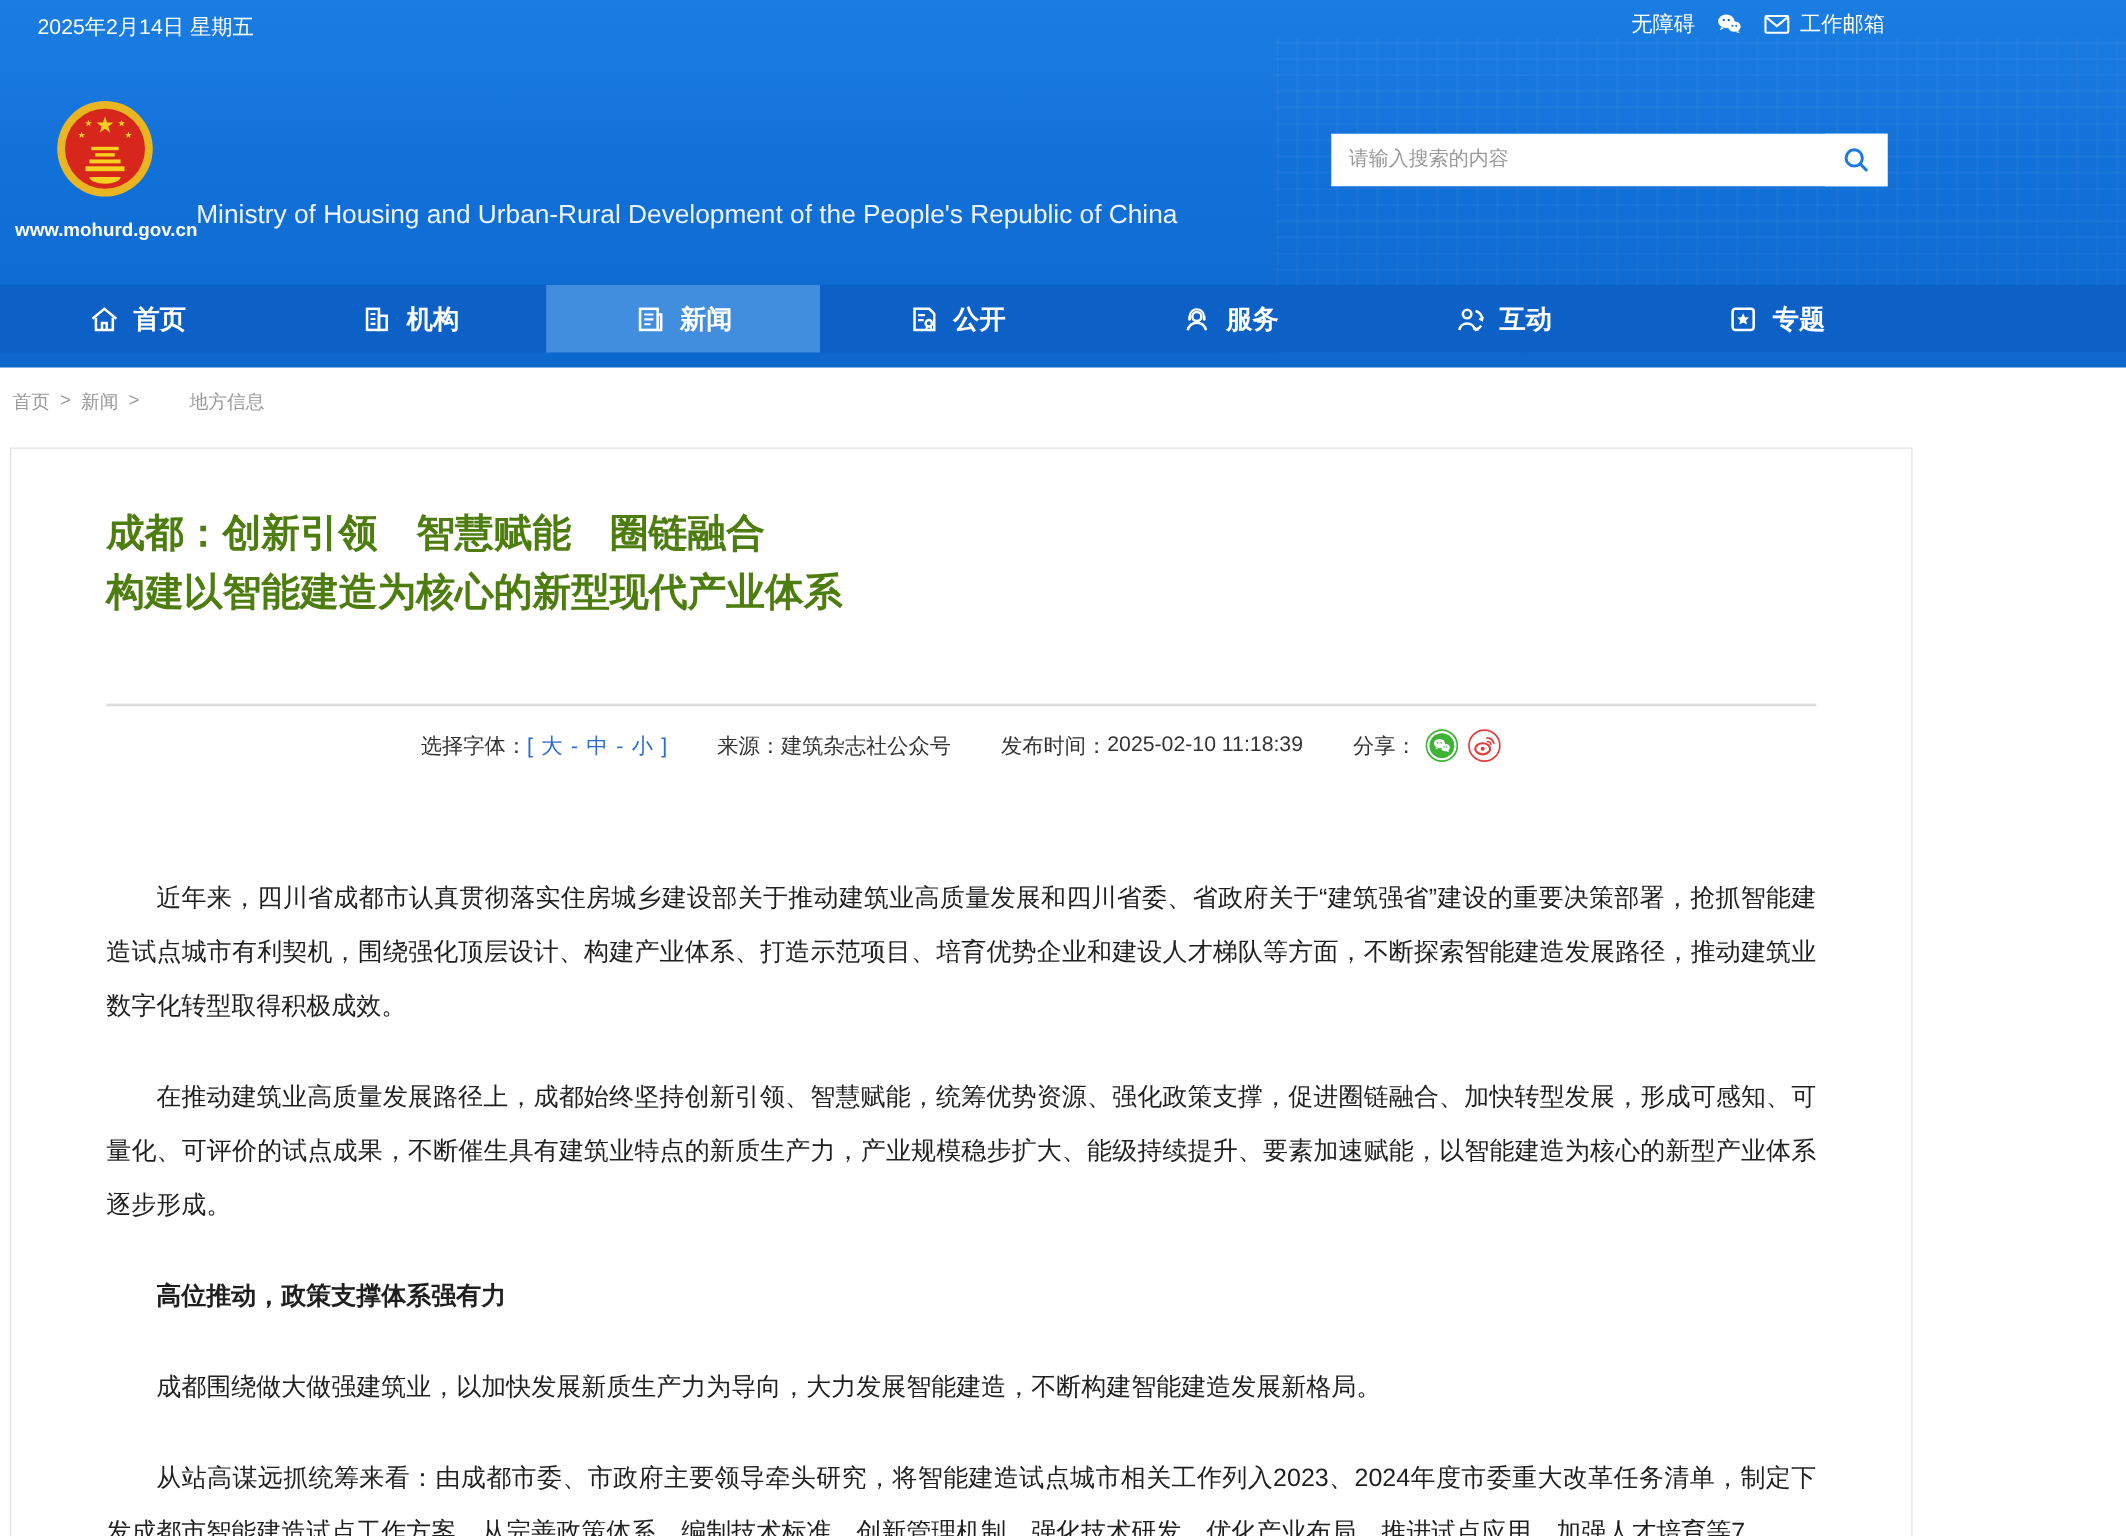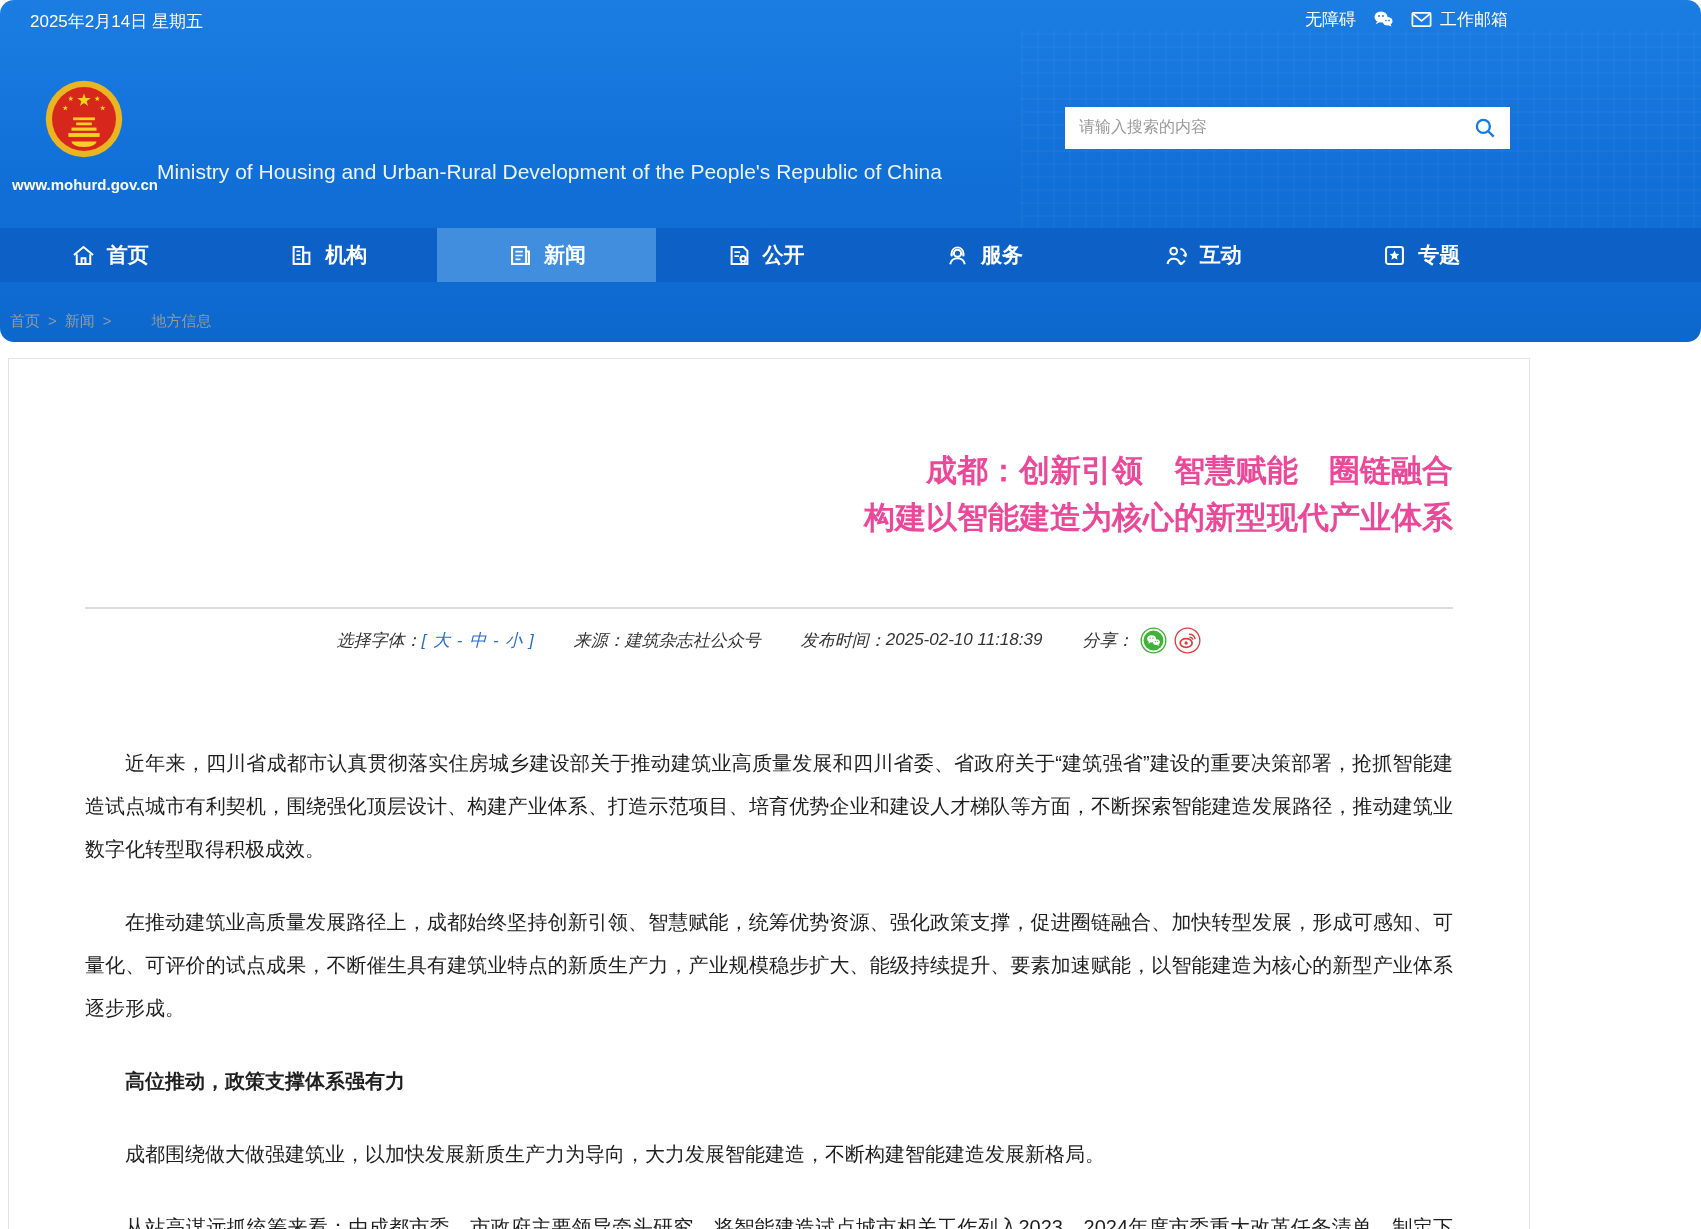--- a/index.html
+++ b/index.html
@@ -1,22 +1,22 @@
 <!DOCTYPE html>
 <html><head>
 <meta charset="utf-8">
 <style>
   * { box-sizing: border-box; }
   html,body { margin:0; padding:0; background:#fff; }
   body { font-family:"Liberation Sans","DejaVu Sans",sans-serif; }
   .page { position:relative; width:1701px; height:1229px; background:#fff; overflow:hidden; }
 
   
-  .header-band { position:absolute; top:0; left:0; width:1701px; height:342px;
-    background:linear-gradient(180deg,#1b7de2 0%, #1170d8 50%, #0d68cd 100%);border-radius:14px; }
+  .header-band { position:absolute; top:0; left:0; width:1701px; height:294px;
+    background:linear-gradient(180deg,#1b7de2 0%, #1170d8 50%, #0d68cd 100%); }
   .header-texture { position:absolute; top:30px; right:0; width:680px; height:252px; opacity:.5;
     background:
       repeating-linear-gradient(90deg, rgba(255,255,255,.06) 0 2px, transparent 2px 16px),
       repeating-linear-gradient(0deg, rgba(255,255,255,.05) 0 2px, transparent 2px 13px); }
 
   .topbar-date { position:absolute; left:30px; top:10px; color:#fff; font-size:17px; z-index:3; }
   .topbar-right { position:absolute; left:1305px; top:7px; width:215px; display:flex; align-items:center; gap:15px;
     color:#fff; font-size:17px; z-index:3; }
   .topbar-right .tb-item { display:flex; align-items:flex-end; gap:7px; cursor:pointer; white-space:nowrap; }
 
@@ -45,28 +45,28 @@
 
   
   .breadcrumb { position:absolute; left:10px; top:312px; display:flex; gap:8px; font-size:15px; color:#999; }
   .breadcrumb .crumb { color:#999; text-decoration:none; cursor:pointer; }
   .breadcrumb .crumb.current { cursor:default;margin-left:32px; }
 
   
   .content-box { position:absolute; left:8px; top:358px; width:1522px; height:885px;
     background:#fff; border:1px solid #e3e3e3; padding:0 76px; }
 
-  .article-title { margin-top:88px; text-align:right; color:#ec4899; font-size:31px; font-weight:bold;
+  .article-title { margin-top:44px; text-align:left; color:#4d7c0f; font-size:31px; font-weight:bold;
     line-height:47px; }
 
   .divider { margin-top:66px; border-top:2px solid #dcdcdc; }
 
   .meta-row { margin-top:17px; display:flex; justify-content:center; align-items:center; gap:40px;
     font-size:17px; color:#333; }
-  .meta-group { display:flex; align-items:center; white-space:nowrap;font-style:italic; }
+  .meta-group { display:flex; align-items:center; white-space:nowrap; }
   .font-size-links { color:#2b6cd0; }
   .font-size-links .fs-link { color:#2b6cd0; cursor:pointer; margin:0 2px; text-decoration:none; }
   .share-icons { display:flex; align-items:center; gap:6px; margin-left:6px; }
   .share-btn { width:28px; height:28px; padding:0; border:none; background:transparent; cursor:pointer;
     display:flex; align-items:center; justify-content:center; }
 
   .article-body { margin-top:88px; font-size:20px; line-height:43px; color:#1f1f1f; text-align:justify; }
   .article-body p { margin:0 0 30px 0; text-indent:2em; }
   .article-body p.para-heading { font-weight:bold; }
 </style>

